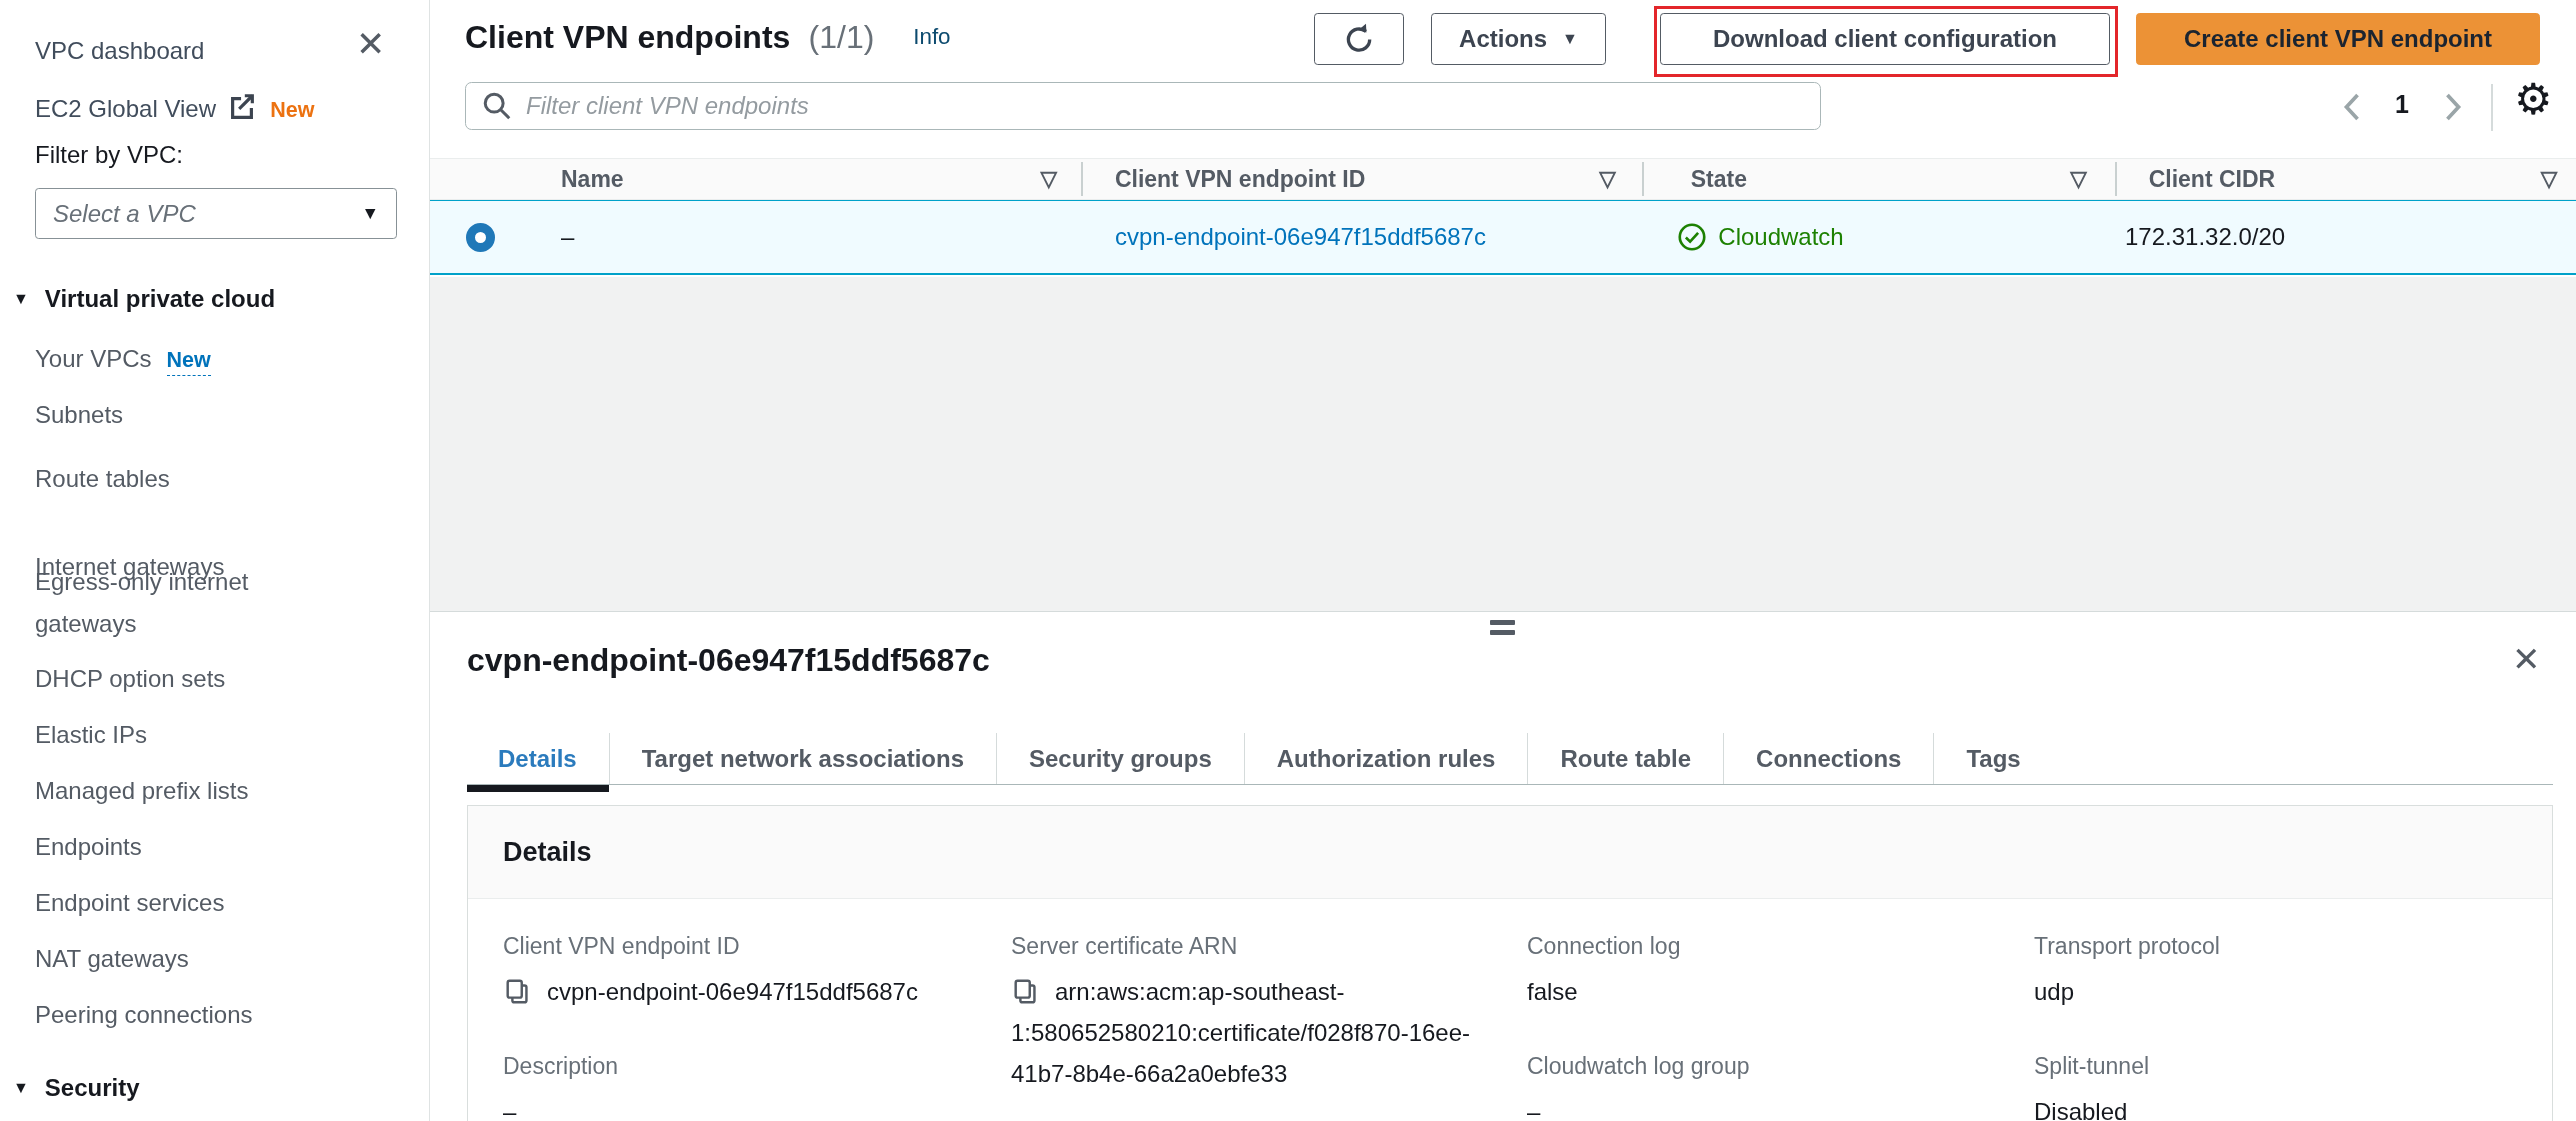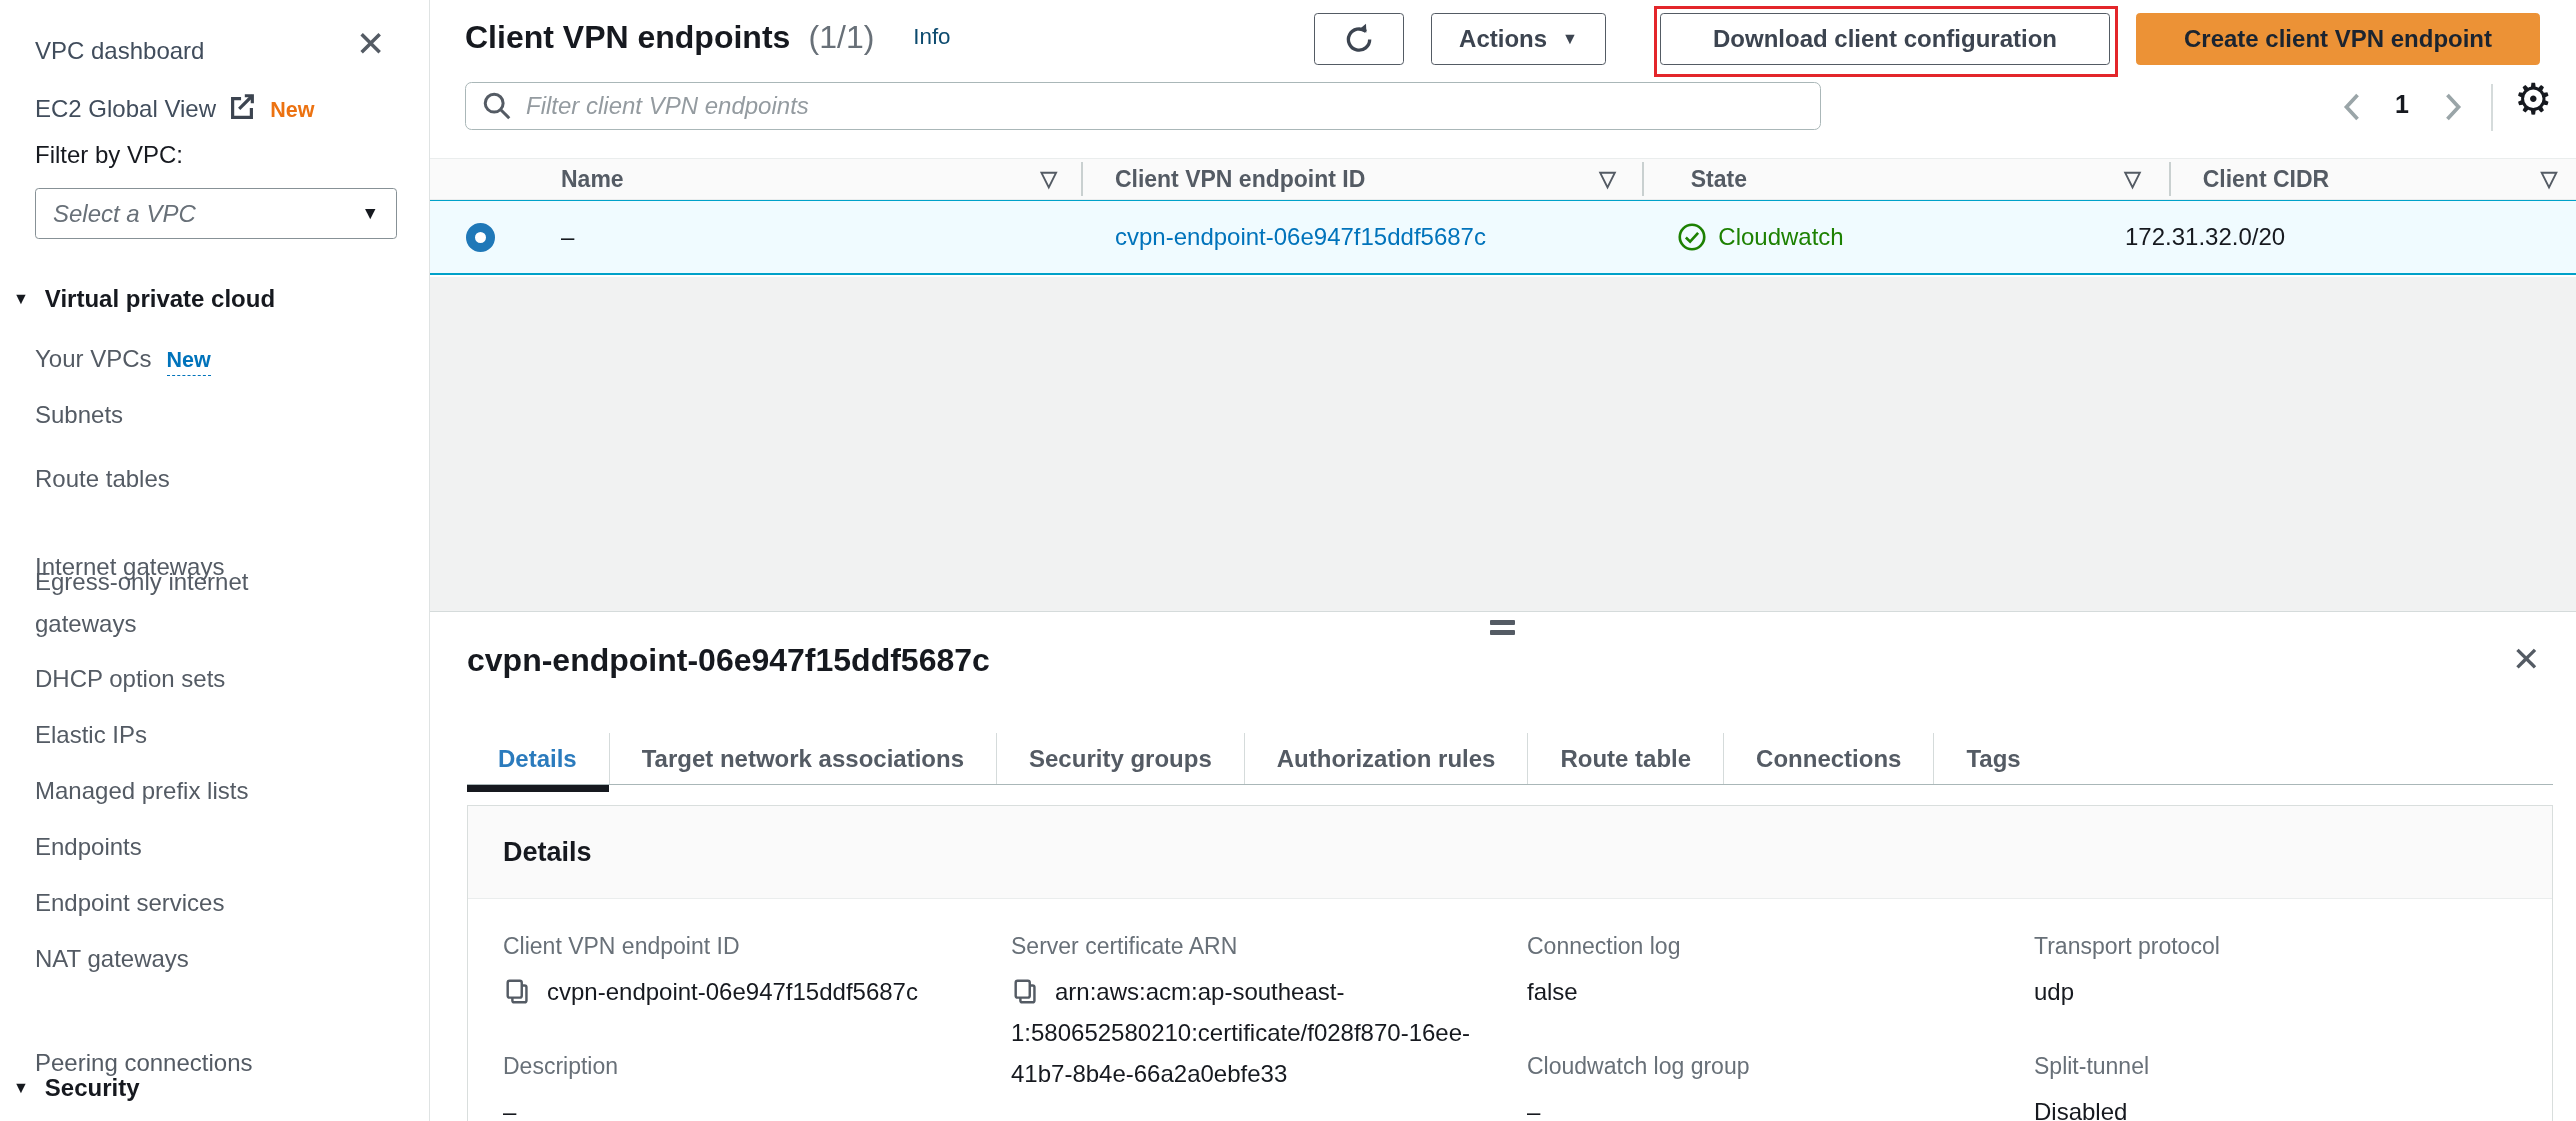--- a/index.html
+++ b/index.html
@@ -137,21 +137,21 @@
     <div class="sb-item" style="top:394px;">Subnets</div>
     <div class="sb-item" style="top:458px;">Route tables</div>
     <div class="sb-item" style="top:506px;margin-top:40px;">Internet gateways</div>
     <div class="sb-item" style="top:561px; width:289px;">Egress-only internet gateways</div>
     <div class="sb-item" style="top:658px;">DHCP option sets</div>
     <div class="sb-item" style="top:714px;">Elastic IPs</div>
     <div class="sb-item" style="top:770px;">Managed prefix lists</div>
     <div class="sb-item" style="top:826px;">Endpoints</div>
     <div class="sb-item" style="top:882px;">Endpoint services</div>
     <div class="sb-item" style="top:938px;">NAT gateways</div>
-    <div class="sb-item" style="top:994px;margin-top:48px;">Peering connections</div>
+    <div class="sb-item" style="top:994px;">Peering connections</div>
 
     <div class="sb-section" style="top:1074px;">
       <span class="tri">▼</span>
       <span>Security</span>
     </div>
   </div>
 
   <div class="main">
 
     <div class="page-title">
@@ -213,21 +213,21 @@
       <div class="th" style="width:548px; padding:0 24px 0 28px;gap:24px;">
         <span>Name</span>
         <span class="funnel">▽</span>
       </div>
       <div class="th-div"></div>
       <div class="th" style="width:559px; padding:0 26px 0 32px;">
         <span>Client VPN endpoint ID</span>
         <span class="funnel">▽</span>
       </div>
       <div class="th-div"></div>
-      <div class="th" style="width:525px; padding:0 28px 0 47px;">
+      <div class="th" style="width:471px; padding:0 28px 0 47px;">
         <span>State</span>
         <span class="funnel">▽</span>
       </div>
       <div class="th-div"></div>
       <div class="th" style="flex:1; padding:0 18.7px 0 32px;">
         <span>Client CIDR</span>
         <span class="funnel">▽</span>
       </div>
     </div>
 

